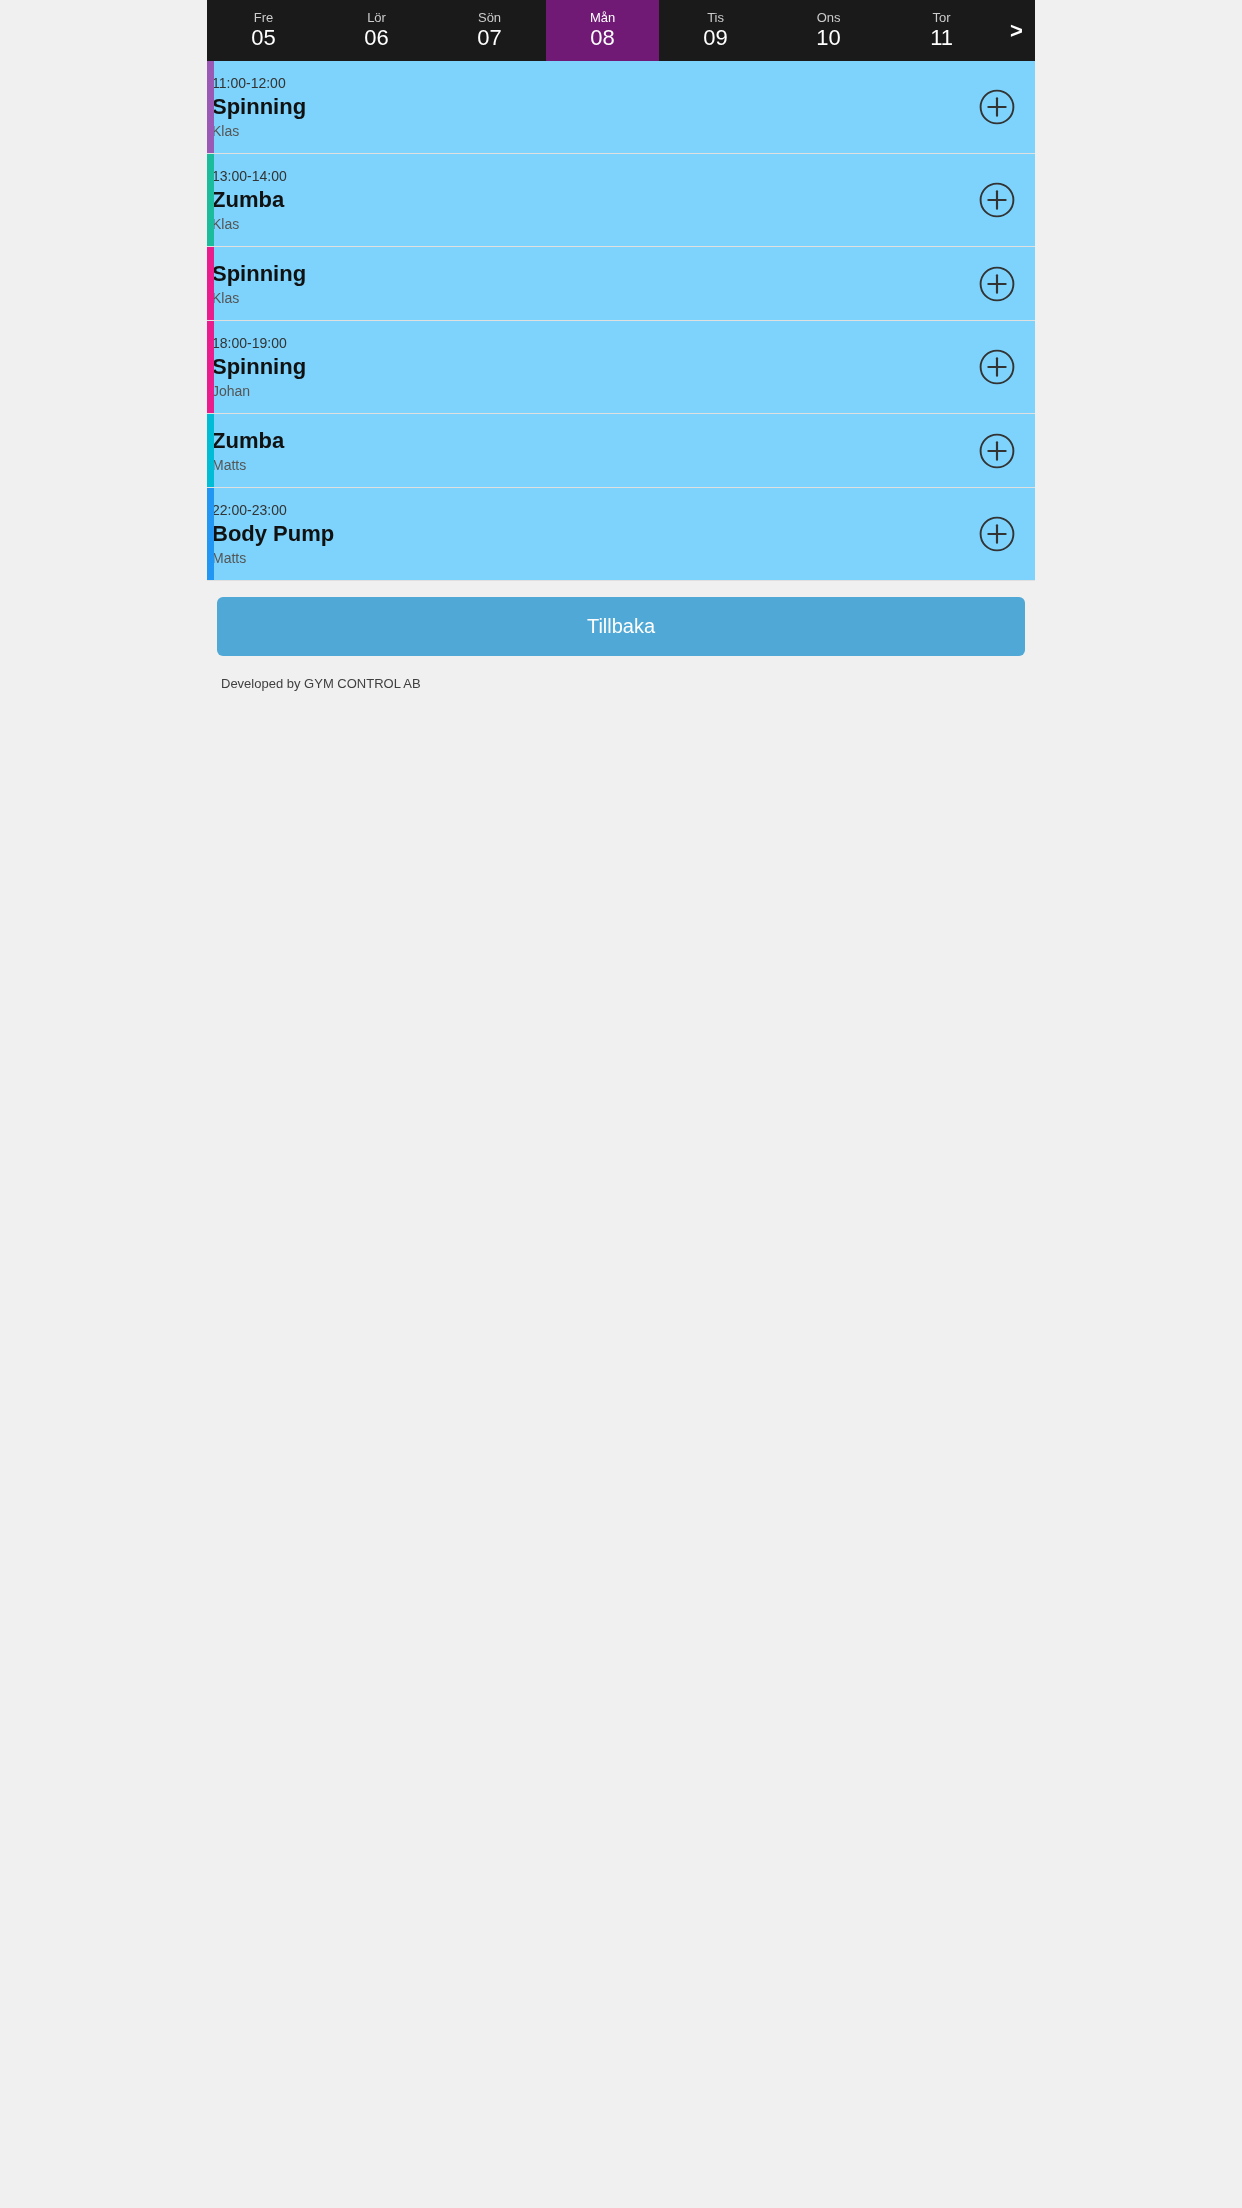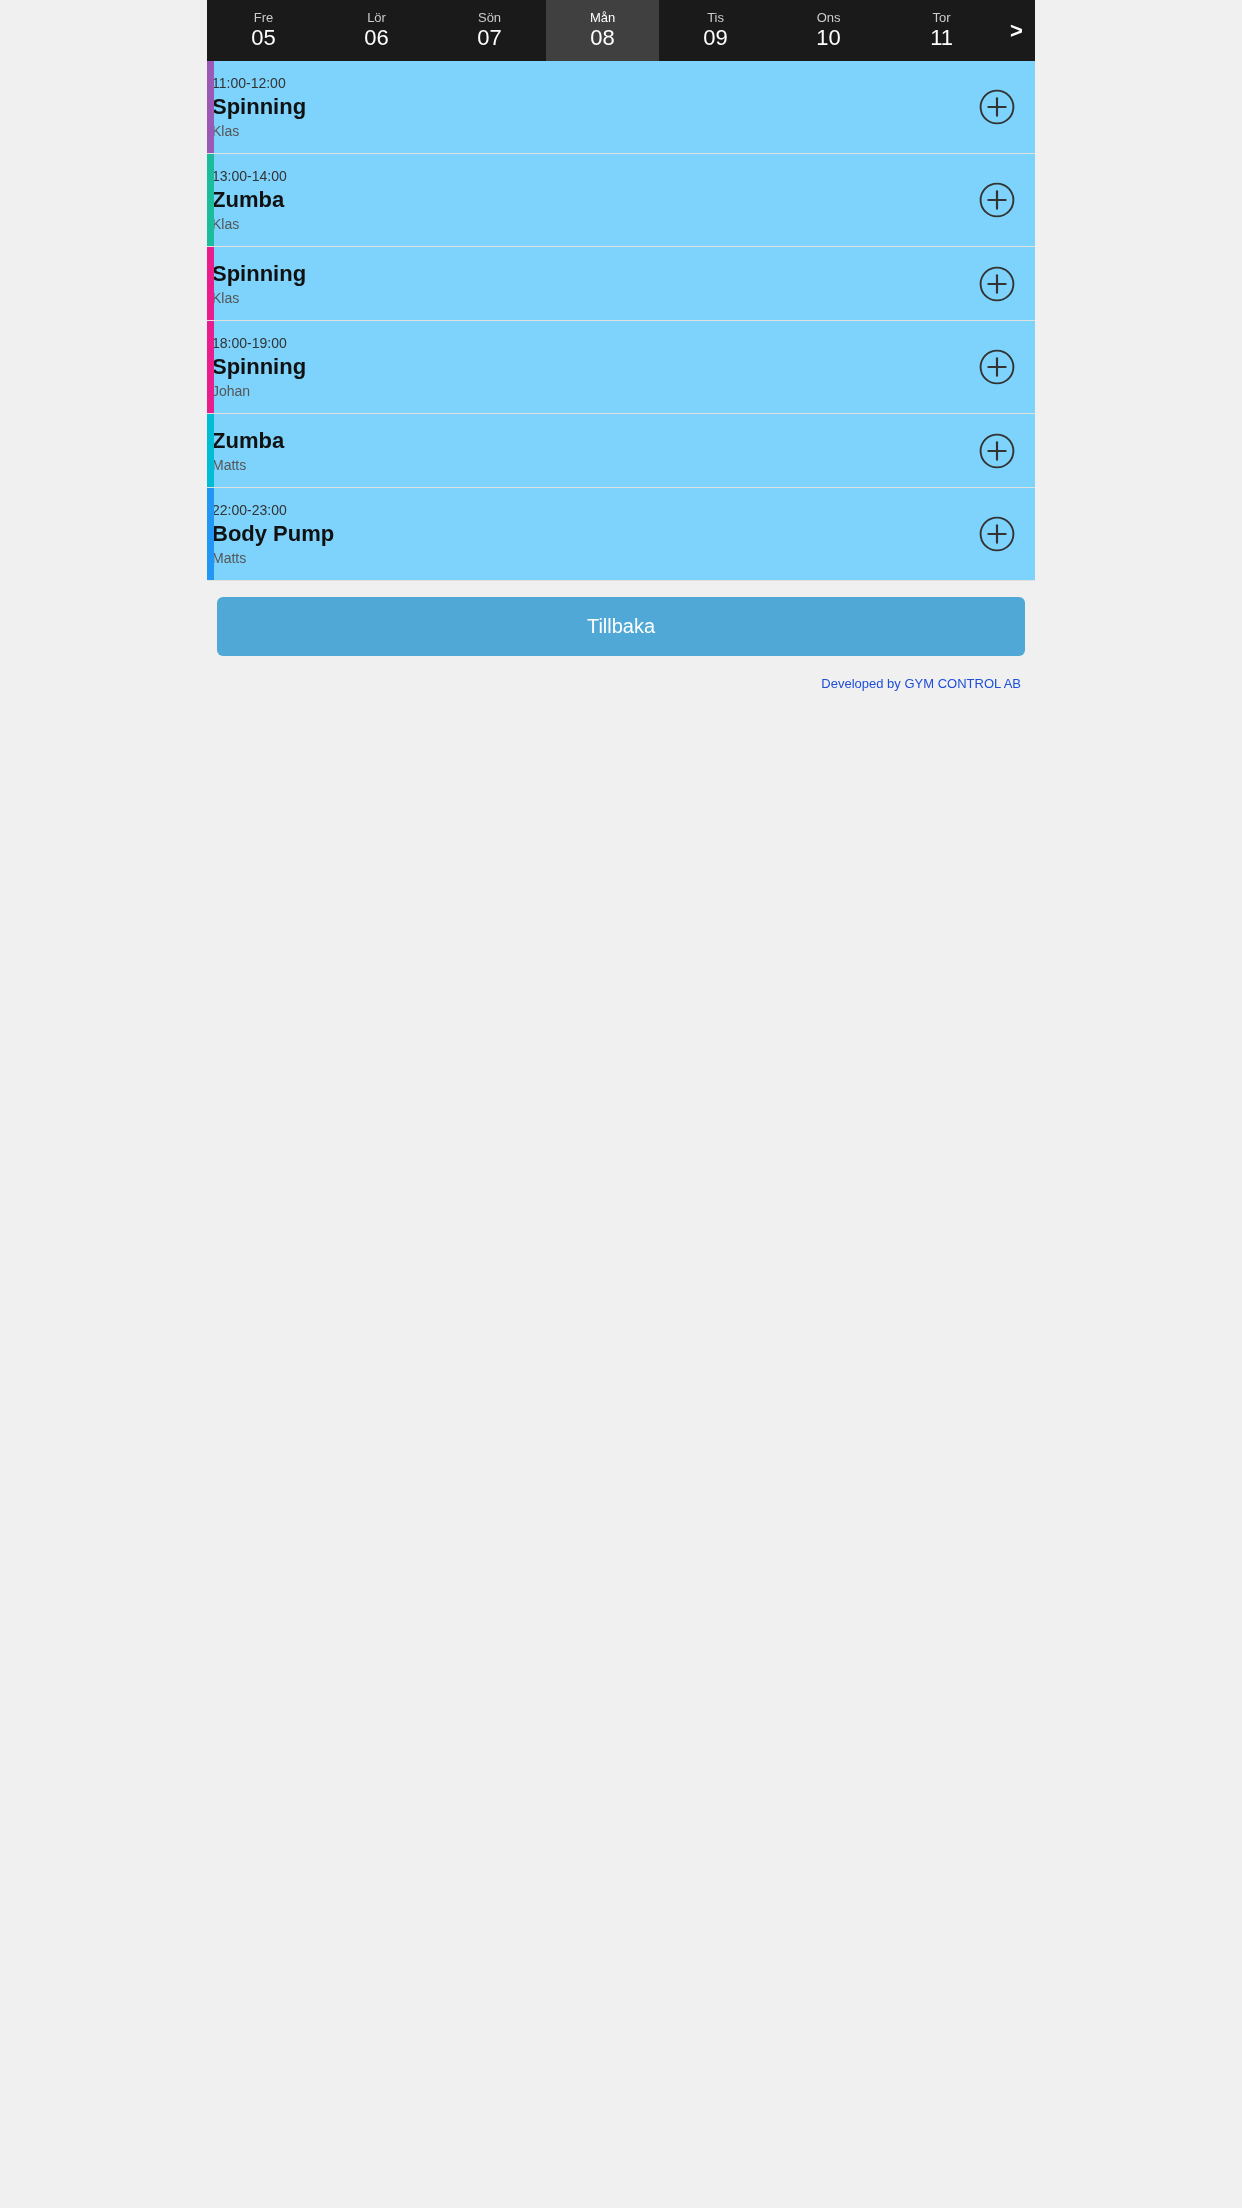--- a/index.html
+++ b/index.html
@@ -30,21 +30,21 @@
       display: flex;
       flex-direction: column;
       align-items: center;
       justify-content: center;
       padding: 10px 4px;
       cursor: pointer;
       text-align: right;
     }
 
     .day-nav .day-item.active {
-      background-color: #404040;
+      background-color: #701a75;
     }
 
     .day-nav .day-name {
       font-size: 13px;
       font-weight: 400;
       color: #ccc;
     }
 
     .day-nav .day-num {
       font-size: 22px;
@@ -146,23 +146,22 @@
       font-size: 20px;
       font-weight: 400;
       text-align: center;
       border: none;
       border-radius: 6px;
       cursor: pointer;
     }
 
     .developed-by {
       font-size: 13px;
-      color: #1d4ed8;
+      color: #404040;
       padding: 4px 14px 20px;
-      text-align: right;
     }
   </style>
 </head>
 <body>
 
 <nav class="day-nav">
 
 <div class="day-item">
       <span class="day-name">Fre</span>
       <span class="day-num">05</span>

